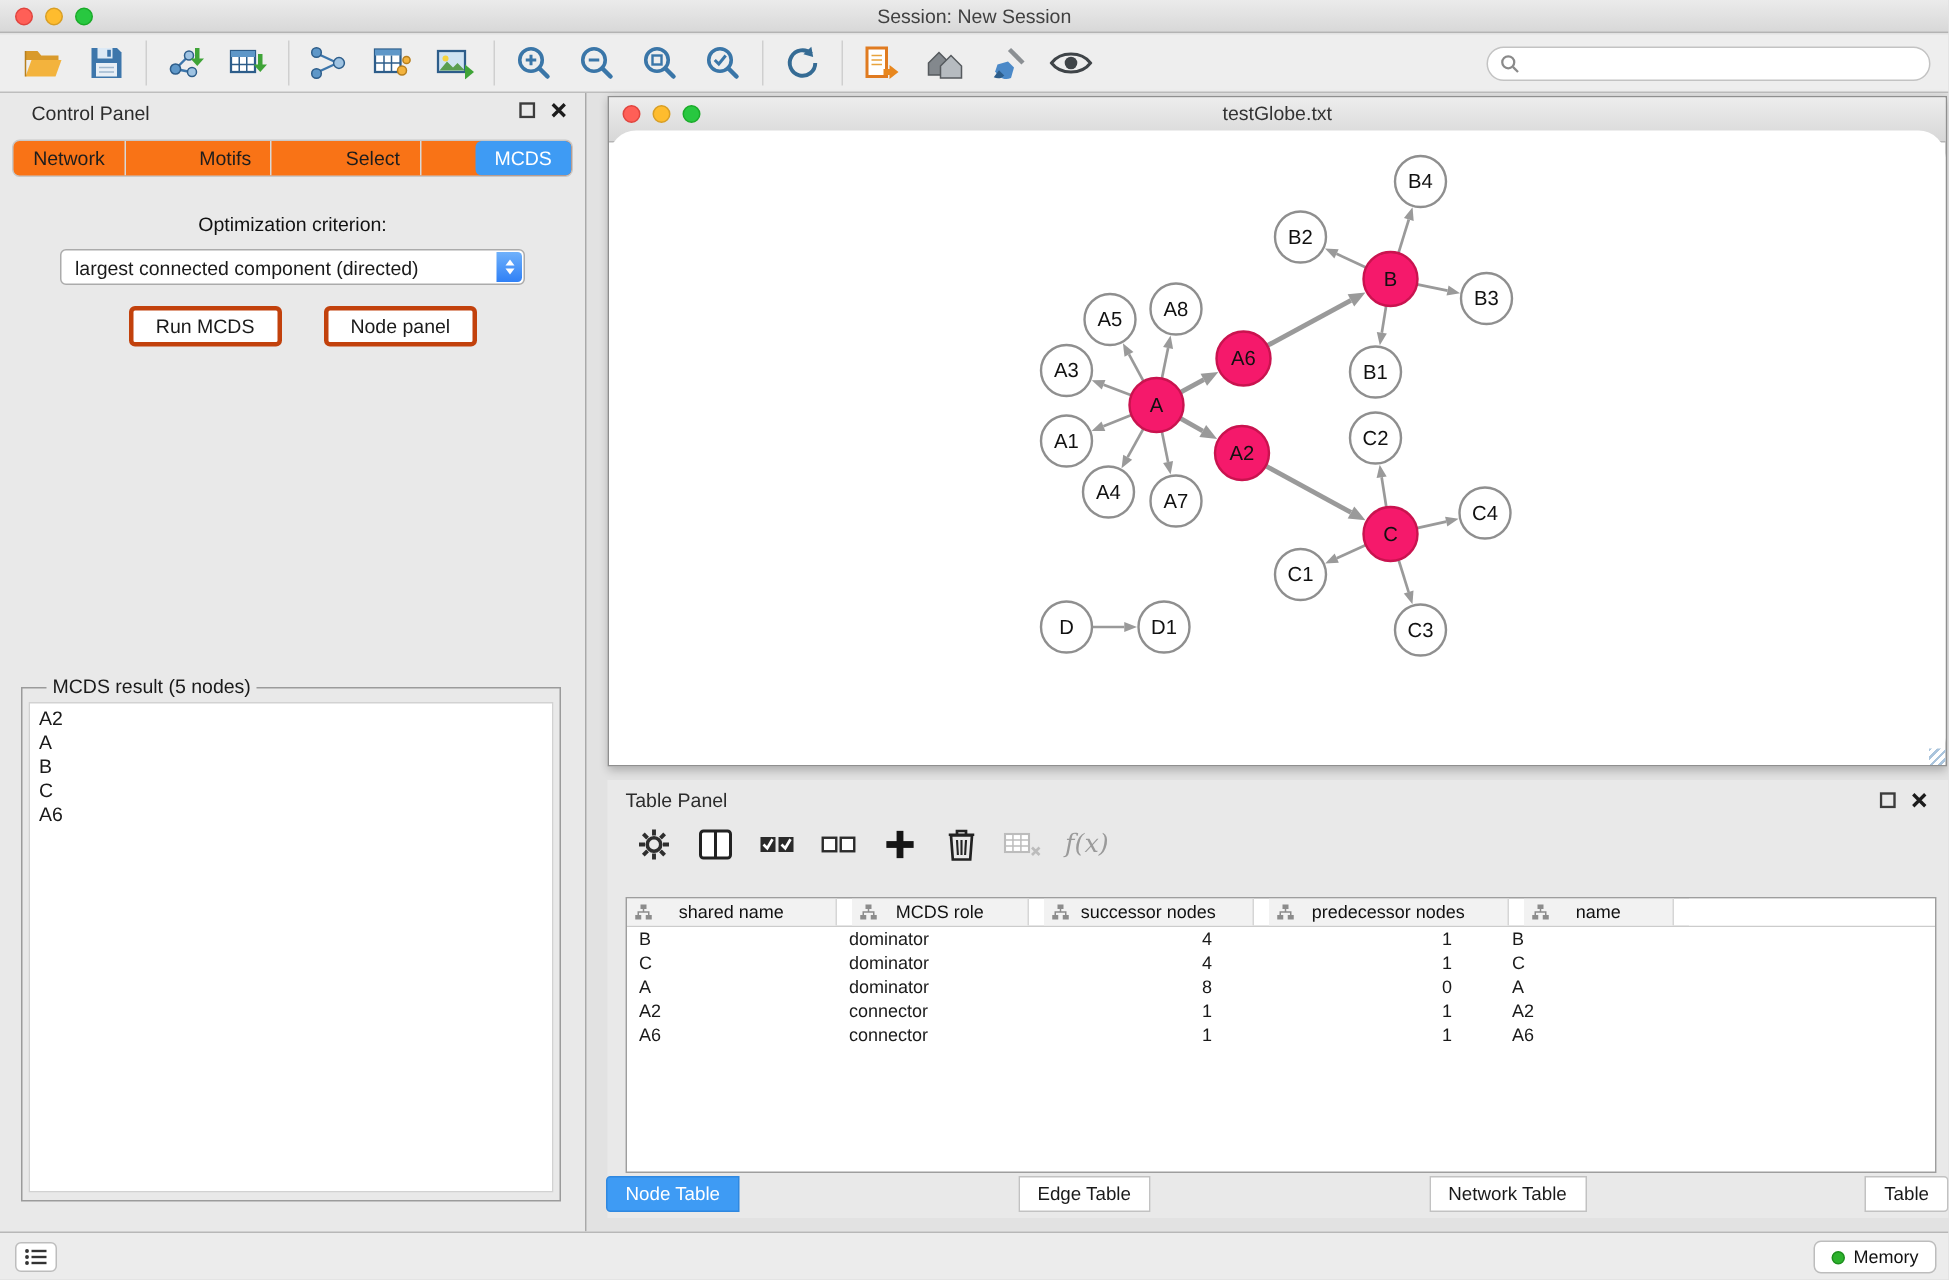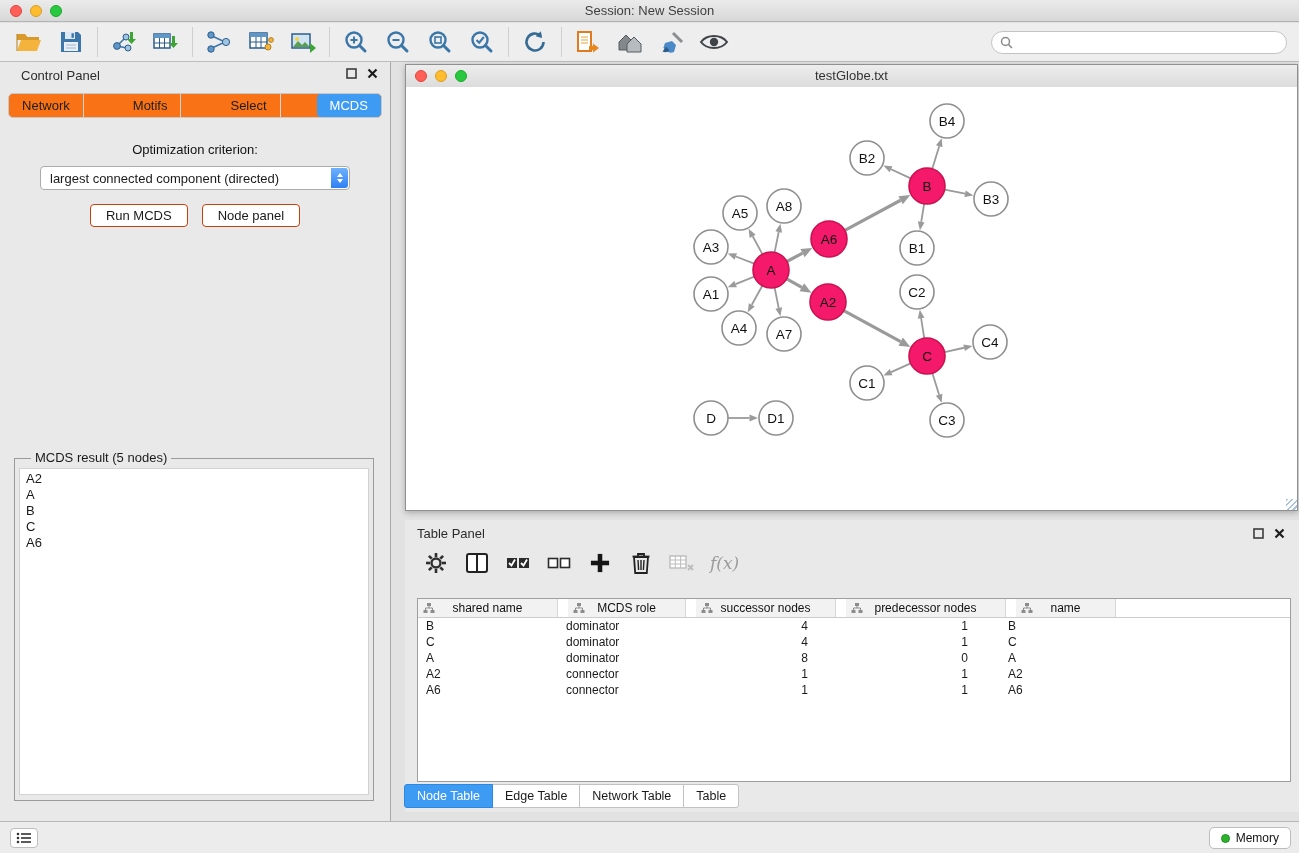--- a/index.html
+++ b/index.html
@@ -34,35 +34,35 @@
   .cp-tab { font-size:13px; padding:4px 13px; color:#1d1d1d; border-right:1px solid #d8d8d8; }
   .cp-tab:last-child { border-right:none; }
   .cp-tab.active { background:#3e9bf4; color:#fff; border-radius:4px; margin:0; }
   .opt-label { text-align:center; margin-top:24px; font-size:13px; color:#111; }
   .dropdown { width:310px; margin:9px auto 0; height:24px; background:#fff; border:1px solid #ababab; border-radius:4px; display:flex; align-items:center; position:relative; padding-left:9px; font-size:13px; }
   .dropdown-stepper { position:absolute; right:1px; top:1px; bottom:1px; width:17px; background:linear-gradient(#6fb1fb,#2f80f6); border-radius:0 3px 3px 0; display:flex; flex-direction:column; align-items:center; justify-content:center; gap:2px; }
   .tri { width:0; height:0; border-left:3.5px solid transparent; border-right:3.5px solid transparent; }
   .tri.up { border-bottom:4.5px solid #fff; }
   .tri.down { border-top:4.5px solid #fff; }
   .btn-row { display:flex; justify-content:center; gap:14px; margin-top:14px; }
-  .push-btn { font-size:13px; font-family:inherit; padding:3px 15px; background:#fff; border:1px solid #c2410c; border-radius:4px; color:#1a1a1a; }
+  .push-btn { font-size:13px; font-family:inherit; padding:3px 15px; background:#fff; border:3px solid #c2410c; border-radius:4px; color:#1a1a1a;margin-left:14px; }
   .result-box { position:absolute; left:14px; right:16px; top:396px; bottom:20px; border:1px solid #9b9b9b; }
   .result-legend { position:absolute; top:-9px; left:16px; background:#e9e9e9; padding:0 4px; font-size:13px; }
   .result-list { position:absolute; left:4px; right:4px; top:9px; bottom:5px; background:#fff; border:1px solid #d2d2d2; overflow:auto; padding:2px 0; }
   .result-item { font-size:13px; padding:0 6px; line-height:16px; }
 
   
   .right-area { position:absolute; left:392px; top:62px; width:907px; height:759px; }
 
   
   .net-window { position:absolute; left:13px; top:2px; width:893px; height:447px; border:1px solid #8f8f8f; background:#fff; box-shadow:0 2px 6px rgba(0,0,0,.25); }
   .net-titlebar { height:30px; background:linear-gradient(#ededed,#d7d7d7); border-bottom:1px solid #b5b5b5; position:relative; }
   .net-lights { position:absolute; left:9px; top:5px; display:flex; gap:8px; }
   .net-title { text-align:center; line-height:21px; font-size:13px; color:#333; }
-  .net-canvas { position:absolute; left:0; top:22px; right:0; bottom:0; background:#fff; }
+  .net-canvas { position:absolute; left:0; top:22px; right:0; bottom:0; background:#fff;border-radius:18px; }
   .resize-grip { position:absolute; right:0; bottom:0; width:11px; height:11px;
     background:repeating-linear-gradient(135deg,#aac4dc 0 1.5px,transparent 1.5px 4px); }
 
   
   .table-panel { position:absolute; left:13px; top:458px; right:0; bottom:9px; background:#e9e9e9; }
   .tp-header { display:flex; align-items:center; padding:6px 14px 0 12px; font-size:13px; color:#2c2c2c; }
   .tp-toolbar { display:flex; align-items:center; gap:15px; padding:9px 0 6px 18px; }
   .tp-tool { display:flex; align-items:center; justify-content:center; min-width:26px; height:26px;text-align:right; }
   .fx-label { font-family:"DejaVu Serif",serif; font-style:italic; font-size:17px; color:#9a9a9a; }
   .data-table { position:absolute; left:12px; right:8px; top:78px; bottom:30px; background:#fff; border:1px solid #9e9e9e; overflow:hidden; }
@@ -70,21 +70,21 @@
   .th { display:flex; align-items:center; justify-content:center; font-size:12px; background:#f2f2f2; border-right:1px solid #d6d6d6; color:#111; position:relative; }
   .th .attr-icon { position:absolute; left:5px; top:3px; }
   .th:nth-child(1){ width:140px; } .th:nth-child(2){ width:118px; } .th:nth-child(3){ width:140px; }
   .th:nth-child(4){ width:160px; } .th:nth-child(5){ width:100px; }
   .th.filler { flex:1; background:#fff; border-right:none; }
   .trow { display:flex; height:16px; align-items:center; font-size:12px; }
   .td { padding:0 8px; overflow:hidden; white-space:nowrap; }
   .td:nth-child(1){ width:140px; } .td:nth-child(2){ width:118px; }
   .td:nth-child(3){ width:140px; text-align:right; } .td:nth-child(4){ width:160px; text-align:right; }
   .td:nth-child(5){ width:100px; padding-left:32px; }
-  .tp-tabs { position:absolute; bottom:4px; left:0; right:0; display:flex; justify-content:flex-start; }
+  .tp-tabs { position:absolute; bottom:4px; left:0; right:0; display:flex; justify-content:space-between; }
   .tp-tab { font-size:12.5px; padding:4px 12px; background:#fff; border:1px solid #c2c2c2; margin-left:-1px; color:#1a1a1a; }
   .tp-tab.active { background:#3e9bf4; color:#fff; border-color:#2f88e0; position:relative; }
   .tp-tab:first-child{ border-radius:3px 0 0 3px; }
   .tp-tab:last-child{ border-radius:0 3px 3px 0; }
 
   
   .statusbar { position:absolute; left:0; bottom:0; width:1299px; height:32px; background:#ececec; border-top:1px solid #b7b7b7; }
   .list-btn { position:absolute; left:10px; top:6px; width:28px; height:20px; background:#fff; border:1px solid #bdbdbd; border-radius:4px; display:flex; align-items:center; justify-content:center; }
   .memory-btn { position:absolute; right:8px; top:5px; height:22px; background:#fff; border:1px solid #bdbdbd; border-radius:5px; display:flex; align-items:center; gap:6px; padding:0 11px; font-size:12px; color:#111; }
   .memory-dot { width:9px; height:9px; border-radius:50%; background:#2db22d; border:1px solid #1d8f1d; }

